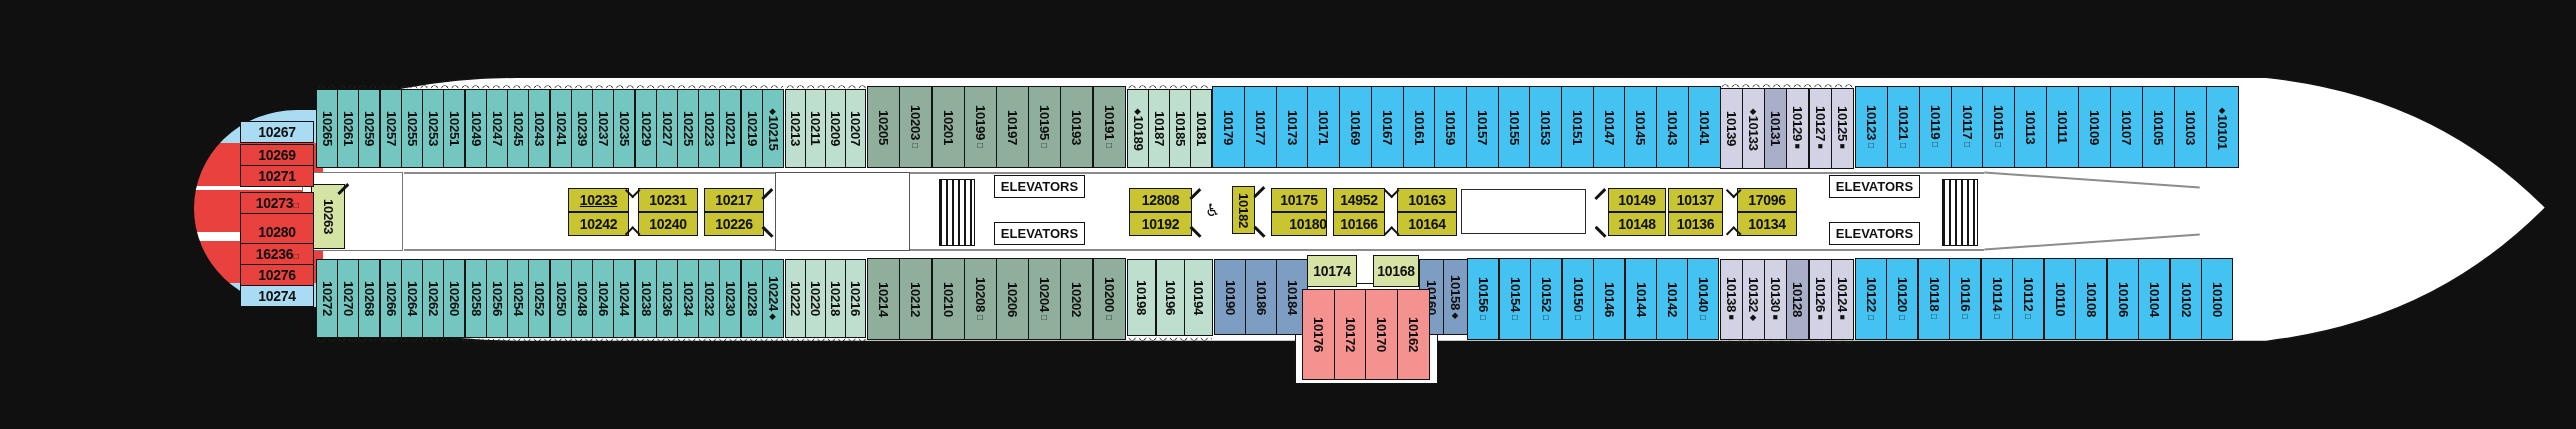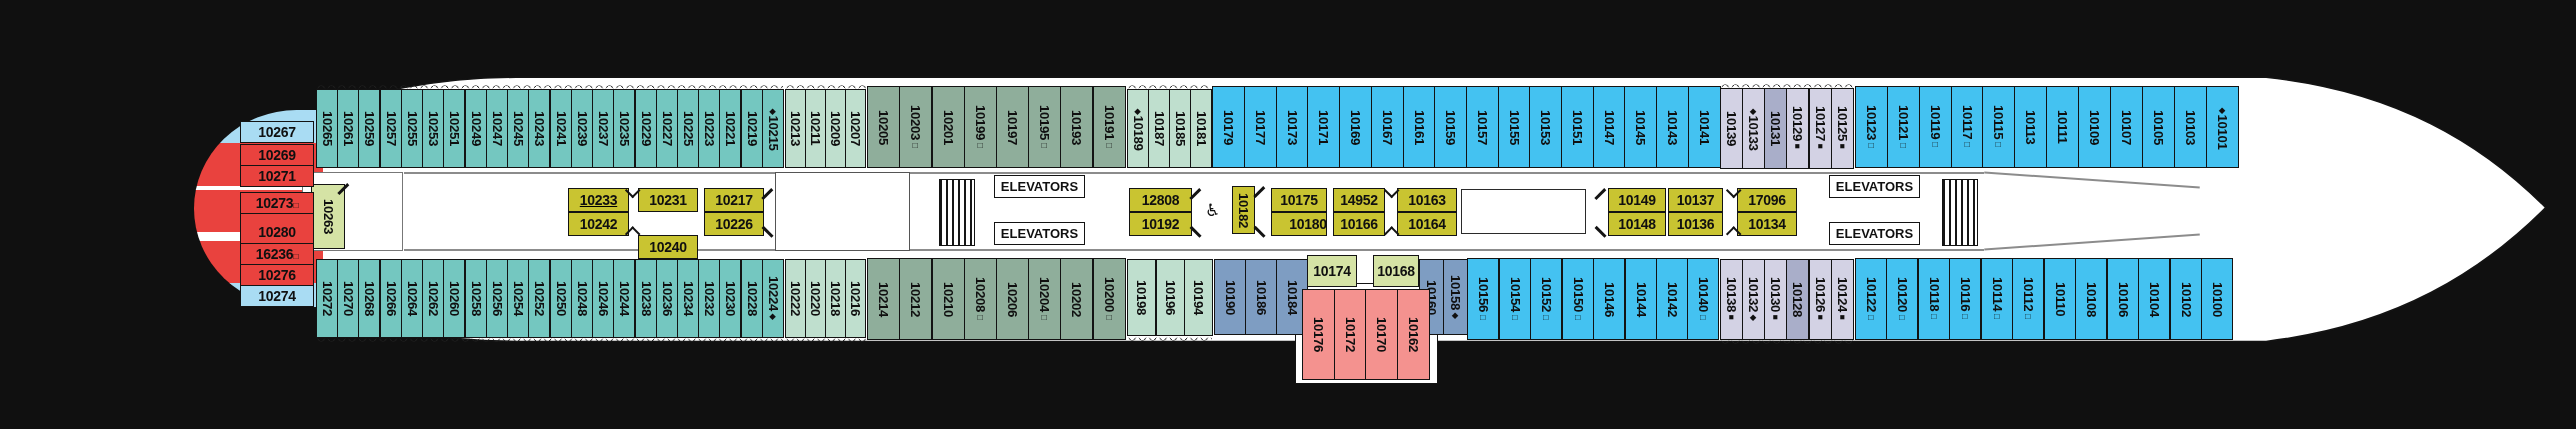--- a/index.html
+++ b/index.html
@@ -498,21 +498,21 @@
       </div>
       <div class="cabin" style="left:568px;top:188px;width:61px;height:24px;background:#c9c431;text-decoration:underline;">
     <span class="hlab"><span>10233</span></span>
       </div>
       <div class="cabin" style="left:568px;top:212px;width:61px;height:24px;background:#c9c431;">
     <span class="hlab"><span>10242</span></span>
       </div>
       <div class="cabin" style="left:638px;top:188px;width:60px;height:24px;background:#c9c431;">
     <span class="hlab"><span>10231</span></span>
       </div>
-      <div class="cabin" style="left:638px;top:212px;width:60px;height:24px;background:#c9c431;margin-top:23px;">
+      <div class="cabin" style="left:638px;top:212px;width:60px;height:24px;background:#c9c431;">
     <span class="hlab"><span>10240</span></span>
       </div>
       <div class="cabin" style="left:704px;top:188px;width:60px;height:24px;background:#c9c431;">
     <span class="hlab"><span>10217</span></span>
       </div>
       <div class="cabin" style="left:704px;top:212px;width:60px;height:24px;background:#c9c431;">
     <span class="hlab"><span>10226</span></span>
       </div>
       <div class="cabin" style="left:1129px;top:188px;width:63px;height:24px;background:#c9c431;">
     <span class="hlab"><span>12808</span></span>

